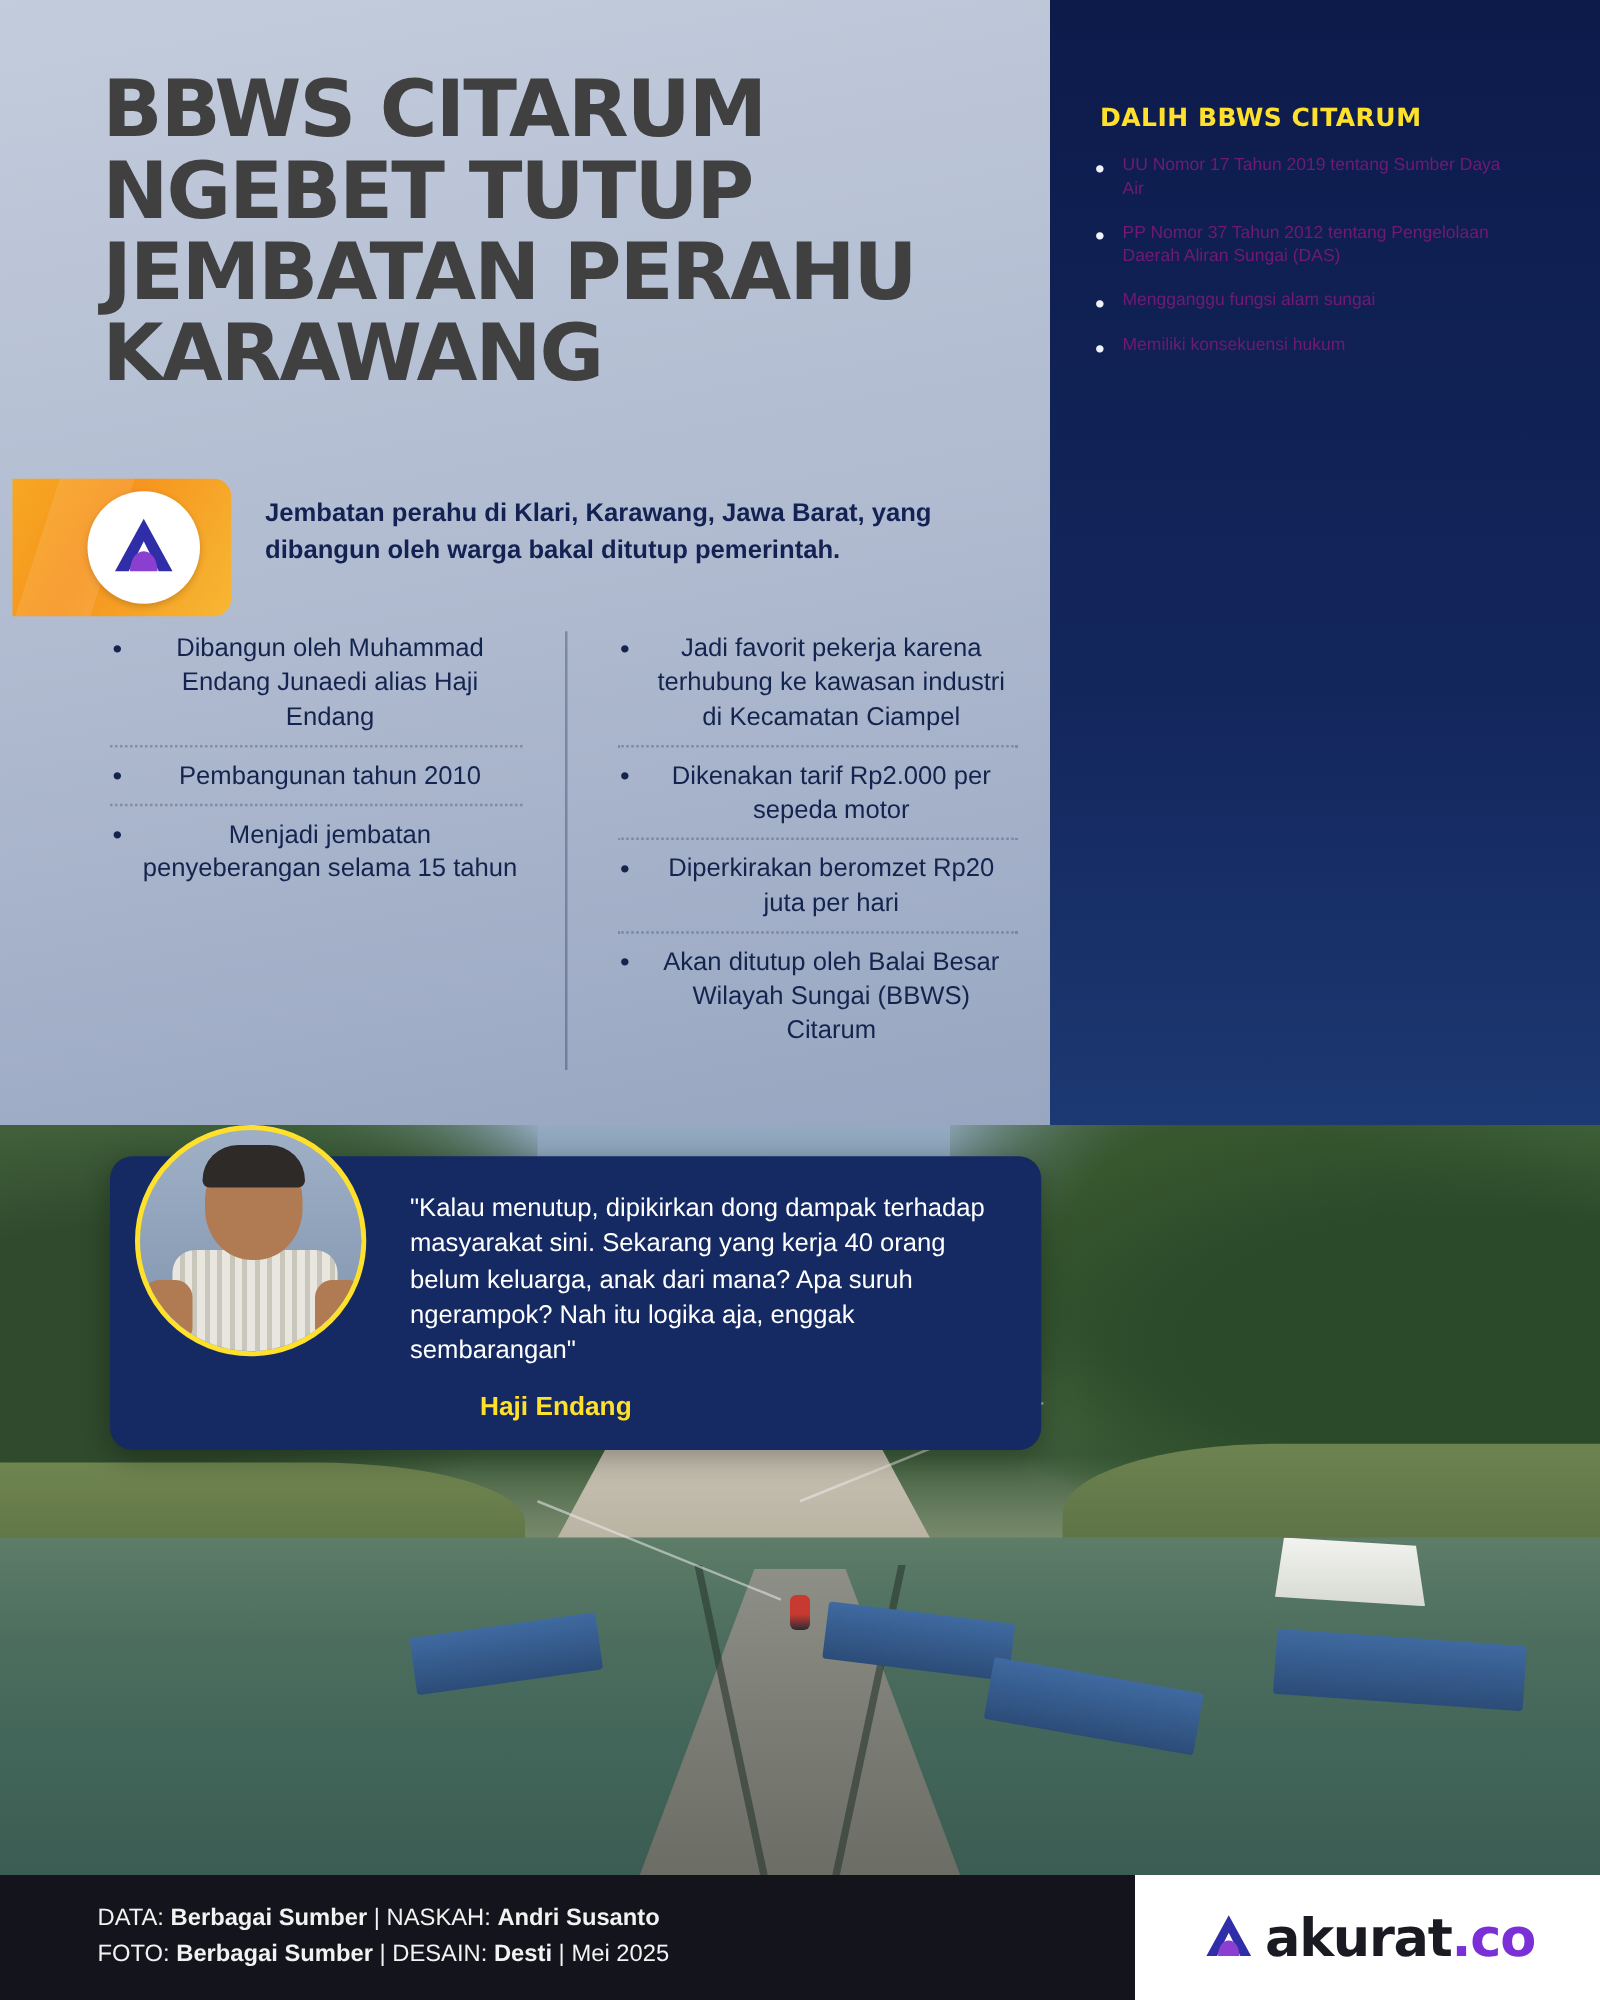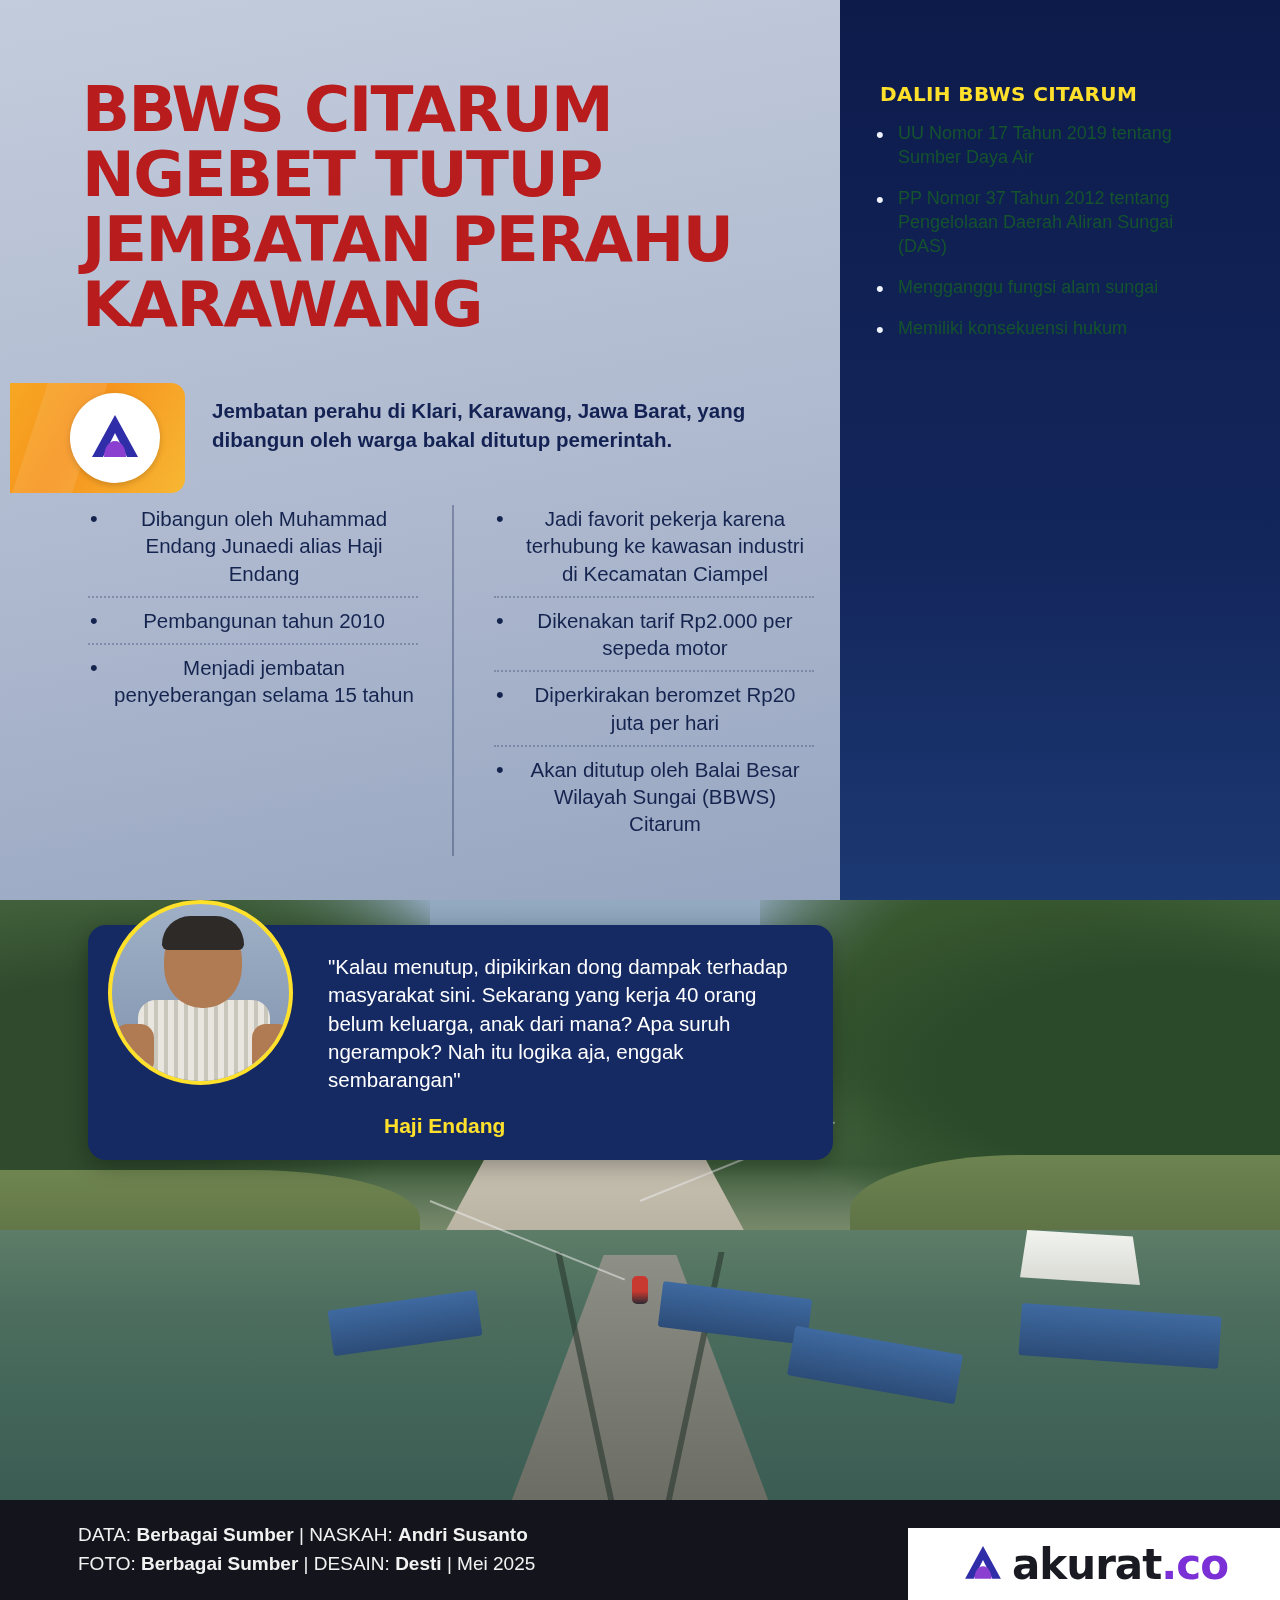--- a/index.html
+++ b/index.html
@@ -98,23 +98,23 @@
   }
   .wires {
     position: absolute; left: 0; top: 10px; width: 1280px; height: 120px;
     background:
       linear-gradient(100deg, rgba(60,60,60,0.35) 0 1px, rgba(0,0,0,0) 1px 100%),
       linear-gradient(96deg, rgba(60,60,60,0.28) 0 1px, rgba(0,0,0,0) 1px 100%);
   }
 
   
   .headline {
-    position: absolute; left: 82px; top: 78px; width: 740px;
+    position: absolute; left: 82px; top: 56px; width: 740px;
     font-weight: 800; font-size: 63px; line-height: 1.03;
-    letter-spacing: -1.5px; color: #b91c1c;
+    letter-spacing: -1.5px; color: #404040;
     text-transform: uppercase;
     font-family: "DejaVu Sans", "Liberation Sans", sans-serif;
   }
   .headline span { display: block; }
 
   
   .logo-badge {
     position: absolute; left: 10px; top: 383px; width: 175px; height: 110px;
     background: linear-gradient(120deg, #f7a823 0%, #f6931d 40%, #f7b733 100%);
     border-radius: 0 14px 14px 0;
@@ -154,21 +154,21 @@
   
   .panel-title {
     position: absolute; left: 880px; top: 82px; width: 380px;
     color: #ffe02b; font-weight: 800; font-size: 20px; letter-spacing: 0.4px;
     text-transform: uppercase;
     font-family: "DejaVu Sans", "Liberation Sans", sans-serif;
   }
   .panel-list { position: absolute; left: 876px; top: 122px; width: 330px; }
   .p-item {
     position: relative; padding-left: 22px; margin-bottom: 17px;
-    font-size: 18px; line-height: 1.33; color: #14532d;
+    font-size: 14px; line-height: 1.33; color: #701a75;
   }
   .p-item:before {
     content: "•"; position: absolute; left: 0; top: -2px; font-size: 22px; color: #eef2fb;
   }
 
   
   .quote-card {
     position: absolute; left: 88px; top: 925px; width: 745px; height: 235px;
     background: #152a63; border-radius: 18px;
     box-shadow: 0 6px 22px rgba(0,0,0,0.3);
@@ -209,21 +209,21 @@
   .footer {
     position: absolute; left: 0; bottom: 0; width: 1280px; height: 100px;
     background: #14141c;
   }
   .footer-text {
     position: absolute; left: 78px; top: 20px;
     font-size: 19px; line-height: 1.55; color: #f2f2f2;
   }
   .footer-text b { font-weight: 800; }
   .brand-box {
-    position: absolute; right: 0; bottom: 0; width: 372px; height: 72px;
+    position: absolute; right: 0; bottom: 0; width: 372px; height: 100px;
     background: #ffffff; display: flex; align-items: center; justify-content: center;
   }
   .brand-text {
     font-size: 42px; font-weight: 800; color: #1a1a22; letter-spacing: -1px;
     font-family: "DejaVu Sans", "Liberation Sans", sans-serif;
   }
   .brand-text .dotco { color: #7b2fd6; }
   .brand-mark { width: 46px; height: 42px; margin-right: 6px; }
 </style>
 </head>

